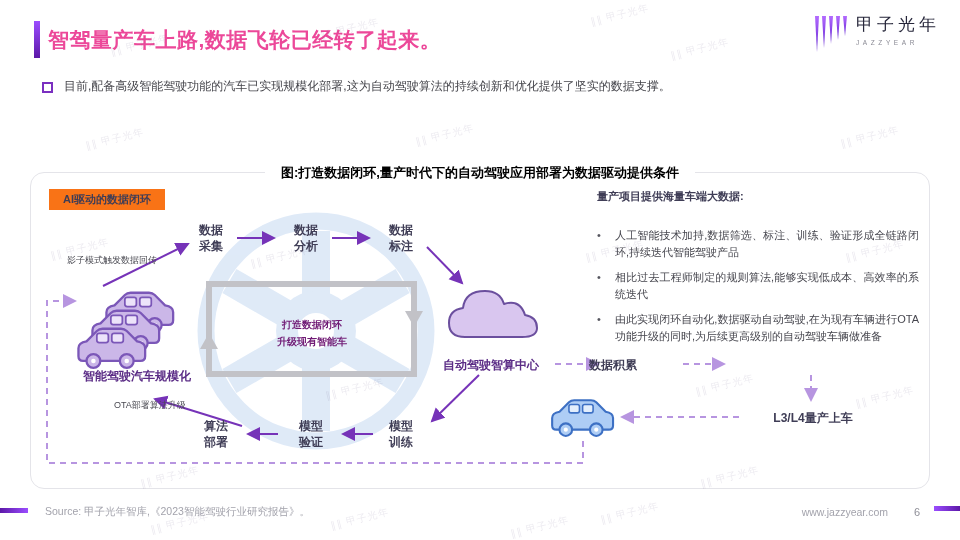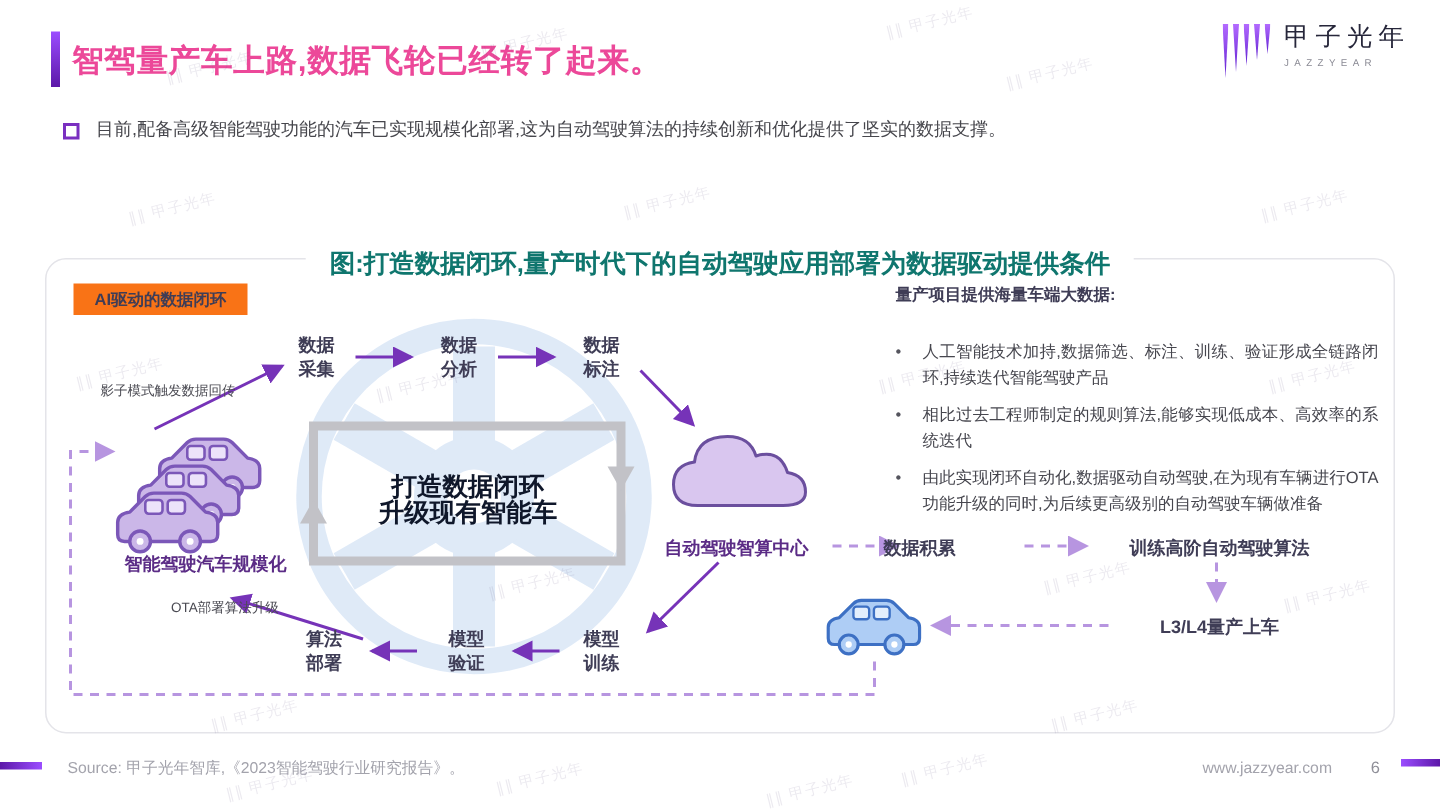--- a/index.html
+++ b/index.html
@@ -24,30 +24,30 @@
   
   .intro{position:absolute;left:42px;top:78px;width:884px;}
   .intro-item{display:flex;gap:11px;margin-bottom:9px;}
   .sq{flex:none;width:7px;height:7px;border:2px solid #7a2fc0;margin-top:4px;}
   .intro-text{font-size:12px;line-height:1.42;color:#46464c;text-align:justify;}
 
   
   .card{position:absolute;left:30px;top:172px;width:898px;height:315px;
         border:1px solid #e4e4e9;border-radius:14px;background:#fff;}
   .fig-title{position:absolute;top:-9px;left:50%;transform:translateX(-50%);
-             background:#fff;padding:0 16px;font-size:17px;font-weight:bold;
-             color:#0f766e;white-space:nowrap;}
+             background:#fff;padding:0 16px;font-size:13px;font-weight:bold;
+             color:#000000;white-space:nowrap;}
   .card svg.diagram{position:absolute;left:0;top:0;}
   .ai-tag{position:absolute;left:18px;top:16px;width:116px;height:21px;background:#f97316;
           display:flex;align-items:center;justify-content:center;
           font-size:11px;font-weight:bold;color:#3f3d56;}
   .node{position:absolute;width:28px;text-align:center;font-size:12px;font-weight:bold;
         line-height:16px;color:#3f3d56;word-break:break-all;}
   .loop-label{position:absolute;left:201px;top:143px;width:160px;text-align:center;
-              font-size:17px;font-weight:bold;line-height:17px;color:#0f172a;}
+              font-size:10px;font-weight:bold;line-height:17px;color:#701a75;}
   .tiny-label{position:absolute;font-size:9px;color:#4a4a52;white-space:nowrap;}
   .purple-label{position:absolute;text-align:center;font-size:12px;font-weight:bold;
                 color:#5b2c86;white-space:nowrap;}
   .navy-label{position:absolute;text-align:center;font-size:12px;font-weight:bold;
               color:#3f3d56;white-space:nowrap;}
 
   
   .panel{position:absolute;left:566px;top:16px;width:322px;}
   .panel-title{font-size:11px;font-weight:bold;color:#3f3d56;margin-bottom:23px;}
   .panel-item{display:flex;gap:8px;margin-bottom:9px;}
@@ -186,21 +186,20 @@
       <div>升级现有智能车</div>
     </div>
 
     <div class="tiny-label" style="left:36px;top:81px;">影子模式触发数据回传</div>
     <div class="tiny-label" style="left:83px;top:226px;">OTA部署算法升级</div>
 
     <div class="purple-label" style="left:28px;top:195px;width:156px;">智能驾驶汽车规模化</div>
     <div class="purple-label" style="left:398px;top:184px;width:124px;">自动驾驶智算中心</div>
 
     <div class="navy-label" style="left:552px;top:184px;width:60px;">数据积累</div>
-    <div class="navy-label" style="left:704px;top:184px;width:156px;">训练高阶自动驾驶算法</div>
     <div class="navy-label" style="left:712px;top:237px;width:140px;">L3/L4量产上车</div>
 
     <div class="panel">
       <div class="panel-title">量产项目提供海量车端大数据:</div>
       <div class="panel-item">
         <span class="panel-dot">•</span>
         <span class="panel-text">人工智能技术加持,数据筛选、标注、训练、验证形成全链路闭环,持续迭代智能驾驶产品</span>
       </div>
       <div class="panel-item">
         <span class="panel-dot">•</span>

